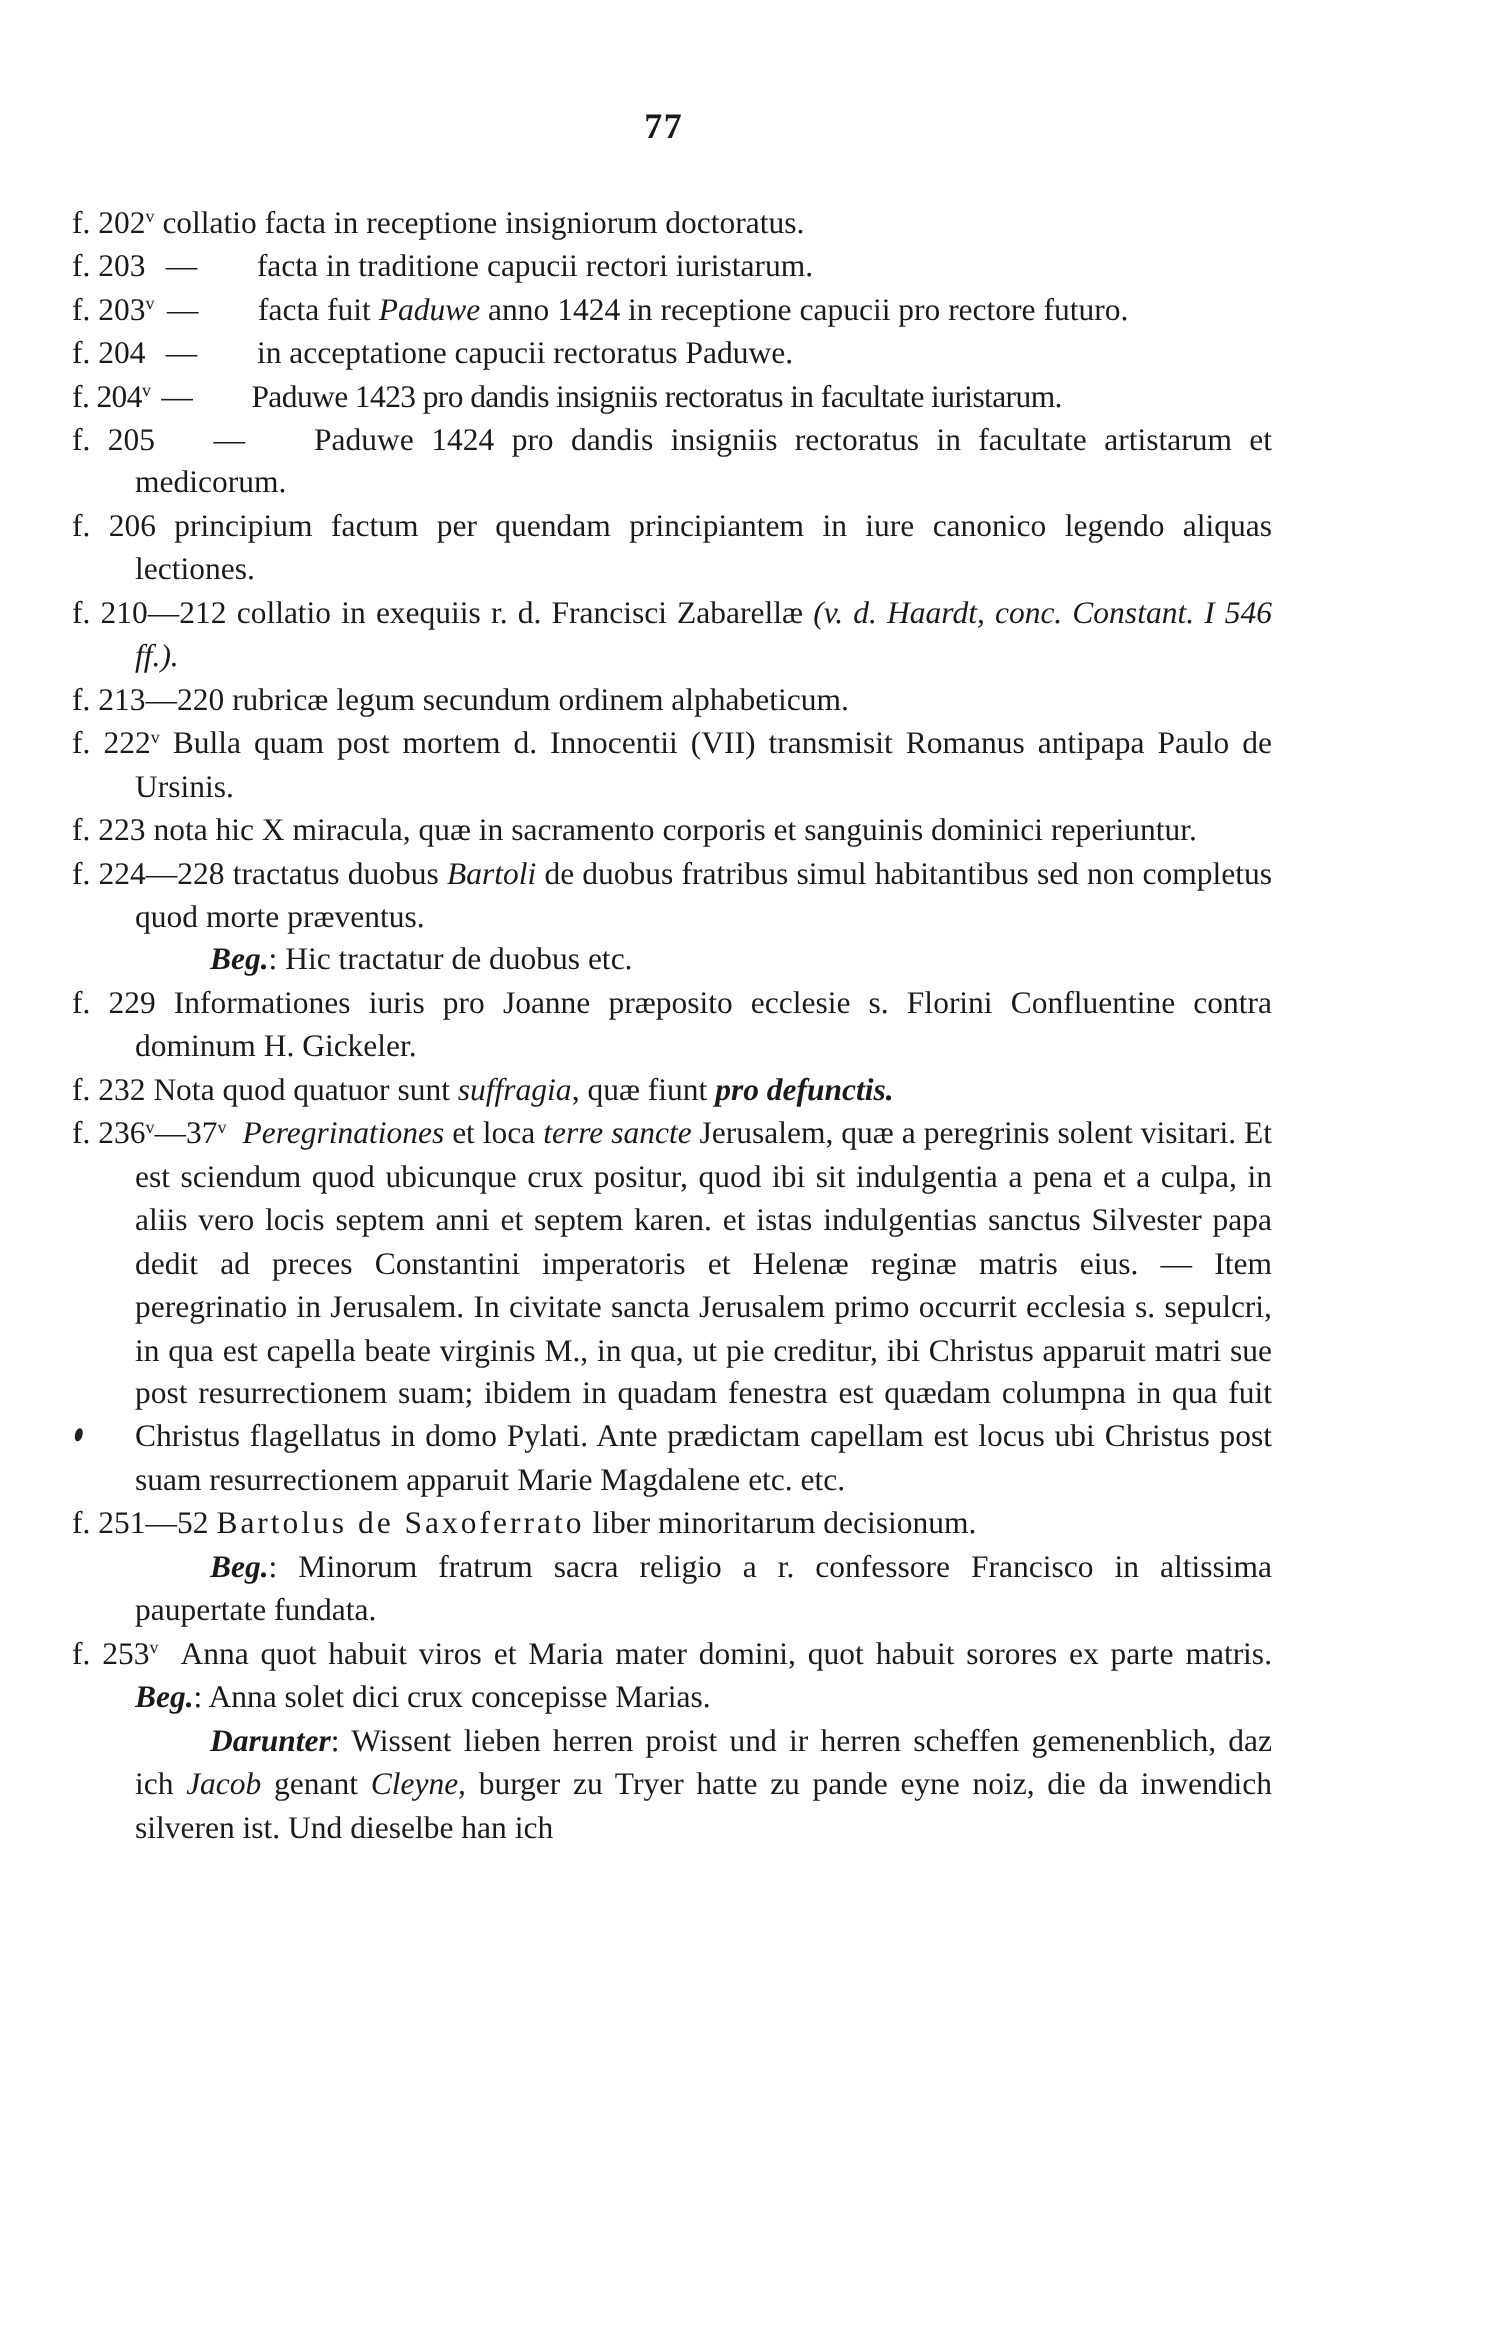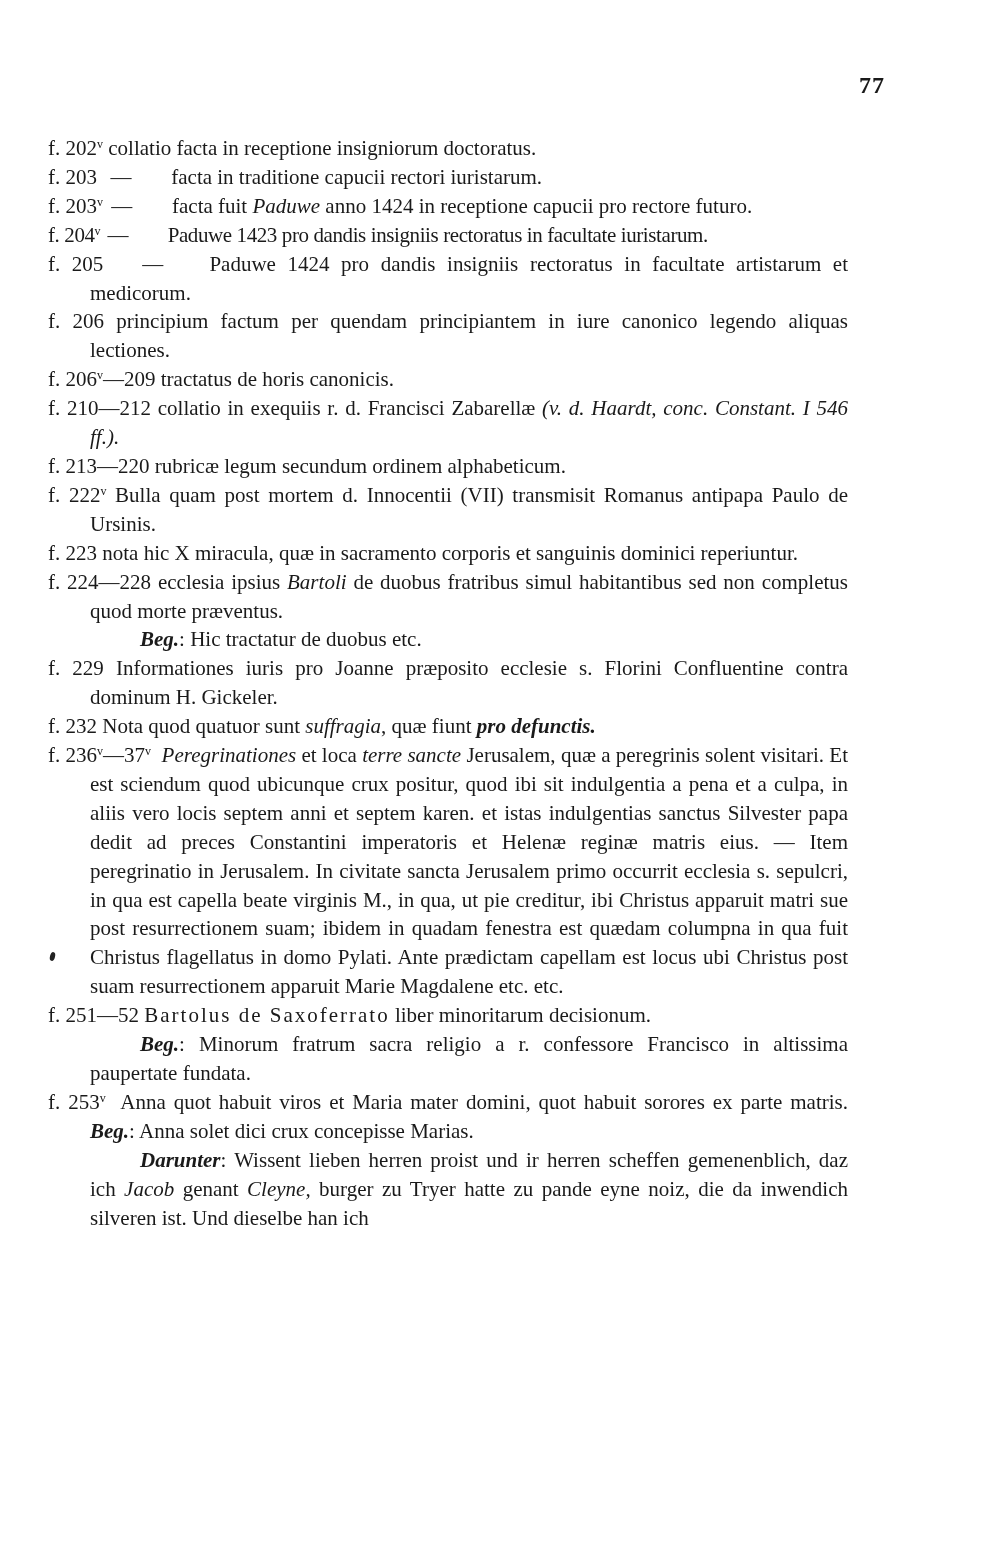--- a/index.html
+++ b/index.html
@@ -2,21 +2,21 @@
 <html><head>
 <meta charset="utf-8">
 <style>
   html, body { margin: 0; padding: 0; }
   body {
     width: 1000px; height: 1559px; background: #ffffff;
     font-family: "Liberation Serif", "DejaVu Serif", serif;
     color: #1a1a1a; position: relative; overflow: hidden;
   }
   .page-number {
-    position: absolute; top: 72px; left: 0; width: 885px; text-align: right;
+    position: absolute; top: 72px; left: 0; width: 885px; text-align: center;
     font-size: 24px; font-weight: bold; letter-spacing: 1px;
   }
   .content {
     position: absolute; top: 134px; left: 48px; width: 800px;
     font-size: 21px; line-height: 28.9px;
   }
   .entry { text-align: justify; padding-left: 42px; text-indent: -42px; }
   .entry.nojust { text-align: left; }
   .folio { white-space: pre; }
   .sub { padding-left: 42px; text-align: justify; }
@@ -45,55 +45,55 @@
   </div>
 
   <div class="entry">
     <span class="folio">f. 203</span>&nbsp;&nbsp;&nbsp;&nbsp;<span class="dash">—</span> <span>facta in traditione capucii rectori iuristarum.</span>
   </div>
 
   <div class="entry">
     <span class="folio"><span>f. 203</span><sup>v</sup></span>&nbsp;&nbsp;&nbsp;<span class="dash">—</span> <span><span>facta fuit </span><i>Paduwe</i><span> anno 1424 in receptione capucii pro rectore futuro.</span></span>
   </div>
 
+  <div class="entry">
+    <span class="folio">f. 204</span>&nbsp;&nbsp;&nbsp;&nbsp;<span class="dash">—</span> <span>in acceptatione capucii rectoratus Paduwe.</span>
+  </div>
 
   <div class="entry nojust" style="letter-spacing:-0.4px">
     <span class="folio"><span>f. 204</span><sup>v</sup></span>&nbsp;&nbsp;&nbsp;<span class="dash">—</span> <span>Paduwe 1423 pro dandis insigniis rectoratus in facultate iuristarum.</span>
   </div>
 
   <div class="entry">
     <span class="folio">f. 205</span>&nbsp;&nbsp;&nbsp;&nbsp;<span class="dash">—</span> <span>Paduwe 1424 pro dandis insigniis rectoratus in facultate artistarum et medicorum.</span>
   </div>
 
   <div class="entry">
     <span class="folio">f. 206</span> <span>principium factum per quendam principiantem in iure canonico legendo aliquas lectiones.</span>
   </div>
 
-  <div class="entry">
-    <span class="folio"><span>f. 206</span><sup>v</sup><span>—209</span></span> <span>tractatus de horis canonicis.</span>
-  </div>
 
   <div class="entry">
     <span class="folio">f. 210—212</span> <span><span>collatio in exequiis r. d. Francisci Zabarellæ </span><b class="it" style="font-weight:normal">(v. d. Haardt, conc. Constant. I 546 ff.).</b></span>
   </div>
 
   <div class="entry">
     <span class="folio">f. 213—220</span> <span>rubricæ legum secundum ordinem alphabeticum.</span>
   </div>
 
   <div class="entry">
     <span class="folio"><span>f. 222</span><sup>v</sup></span> <span>Bulla quam post mortem d. Innocentii (VII) transmisit Romanus antipapa Paulo de Ursinis.</span>
   </div>
 
   <div class="entry">
     <span class="folio">f. 223</span> <span>nota hic X miracula, quæ in sacramento corporis et sanguinis dominici reperiuntur.</span>
   </div>
 
   <div class="entry">
-    <span class="folio">f. 224—228</span> <span><span>ecclesia ipsius </span><i>Bartoli</i><span> de duobus fratribus simul habitantibus sed non completus quod morte præventus.</span></span>
+    <span class="folio">f. 224—228</span> <span><span>tractatus duobus </span><i>Bartoli</i><span> de duobus fratribus simul habitantibus sed non completus quod morte præventus.</span></span>
   </div>
   <div class="sub indent-first">
     <span class="beg">Beg.</span><span>: Hic tractatur de duobus etc.</span>
   </div>
 
   <div class="entry">
     <span class="folio">f. 229</span> <span>Informationes iuris pro Joanne præposito ecclesie s. Florini Confluentine contra dominum H. Gickeler.</span>
   </div>
 
   <div class="entry">

